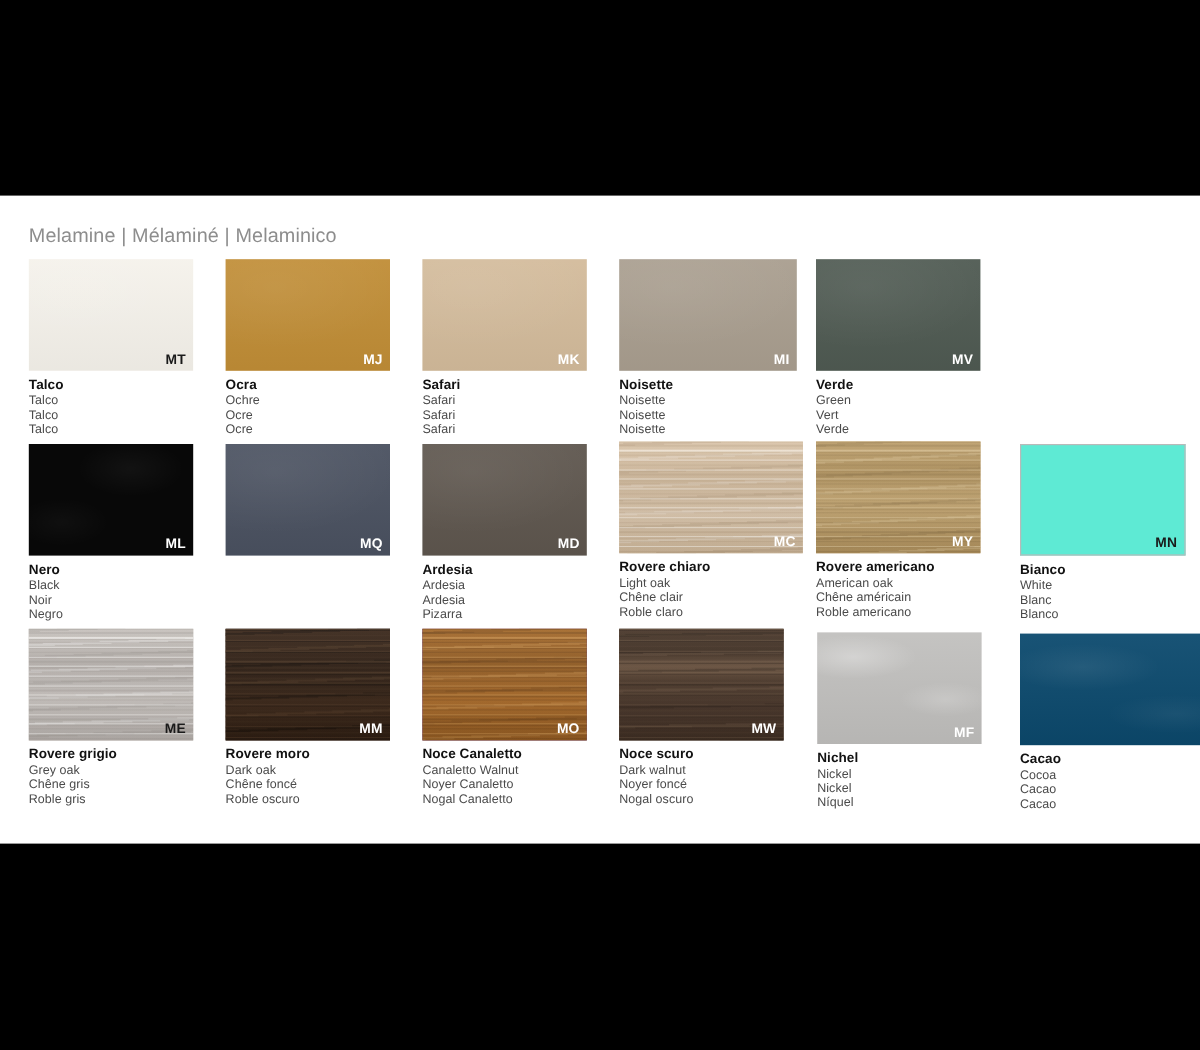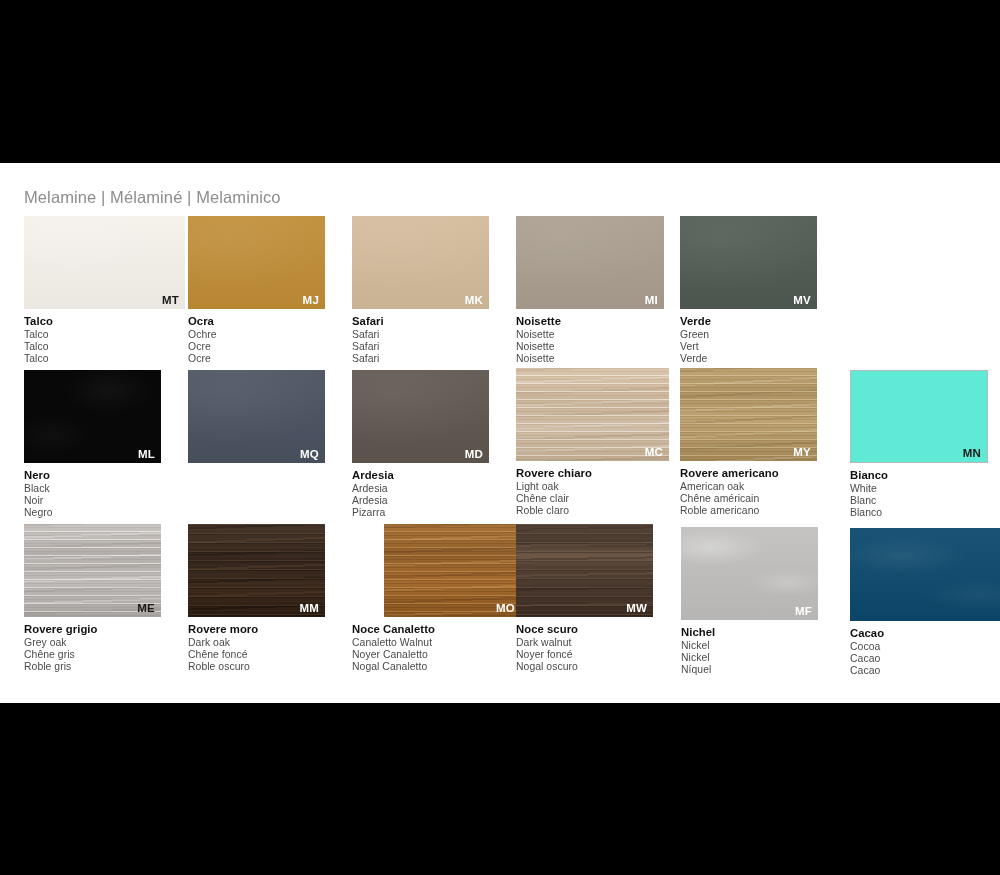--- a/index.html
+++ b/index.html
@@ -105,21 +105,21 @@
   .name-alt {
     font-size: 10.4px;
     font-weight: 400;
     color: #4a4a4a;
     line-height: 12.2px;
     letter-spacing: 0.05px;
     white-space: nowrap;
   }
 
   
-  .f-talco   { background: #f5f2eb; padding-left: 24px; }
+  .f-talco   { background: #f5f2eb; }
   .f-ocra    { background: #c08d36; }
   .f-safari  { background: #d3bb9b; }
   .f-noisette{ background: #a99e8f; padding-left: 11px; }
   .f-verde   { background: #4f5a52; }
   .f-nero    { background: #080808; }
   .f-blunotte{ background: #4a5160; }
   .f-ardesia { background: #5e564e; }
   .f-bianco  { background: #5eead4; }
   .f-nichel  { background: #c0bfbd; }
   .f-cacao   { background: #0c4a6e; padding-left: 48px; }
@@ -217,21 +217,21 @@
         rgba(255,255,255,0.00) 6px, rgba(255,255,255,0.00) 9px),
       repeating-linear-gradient(178deg,
         rgba(104,76,51,0.28) 0px, rgba(104,76,51,0.28) 2px,
         rgba(0,0,0,0.00) 2px, rgba(0,0,0,0.00) 13px,
         rgba(10,6,3,0.35) 13px, rgba(10,6,3,0.35) 15px,
         rgba(0,0,0,0.00) 15px, rgba(0,0,0,0.00) 27px),
       linear-gradient(180deg, #3b2719 0%, #2b1c12 40%, #3a2618 65%, #281a10 100%);
   }
 
   
-  .f-nocecanaletto { background: #4c1d95; margin-left: 32px; }
+  .f-nocecanaletto { background: #4c1d95; }
   .f-nocecanaletto::before {
     background-image:
       repeating-linear-gradient(180deg,
         rgba(214,160,92,0.50) 0px, rgba(214,160,92,0.50) 1px,
         rgba(112,66,22,0.38) 1px, rgba(112,66,22,0.38) 2px,
         rgba(255,255,255,0.00) 2px, rgba(255,255,255,0.00) 4px,
         rgba(86,50,16,0.28) 4px, rgba(86,50,16,0.28) 5px,
         rgba(255,255,255,0.00) 5px, rgba(255,255,255,0.00) 8px),
       repeating-linear-gradient(178deg,
         rgba(226,173,104,0.25) 0px, rgba(226,173,104,0.25) 2px,

